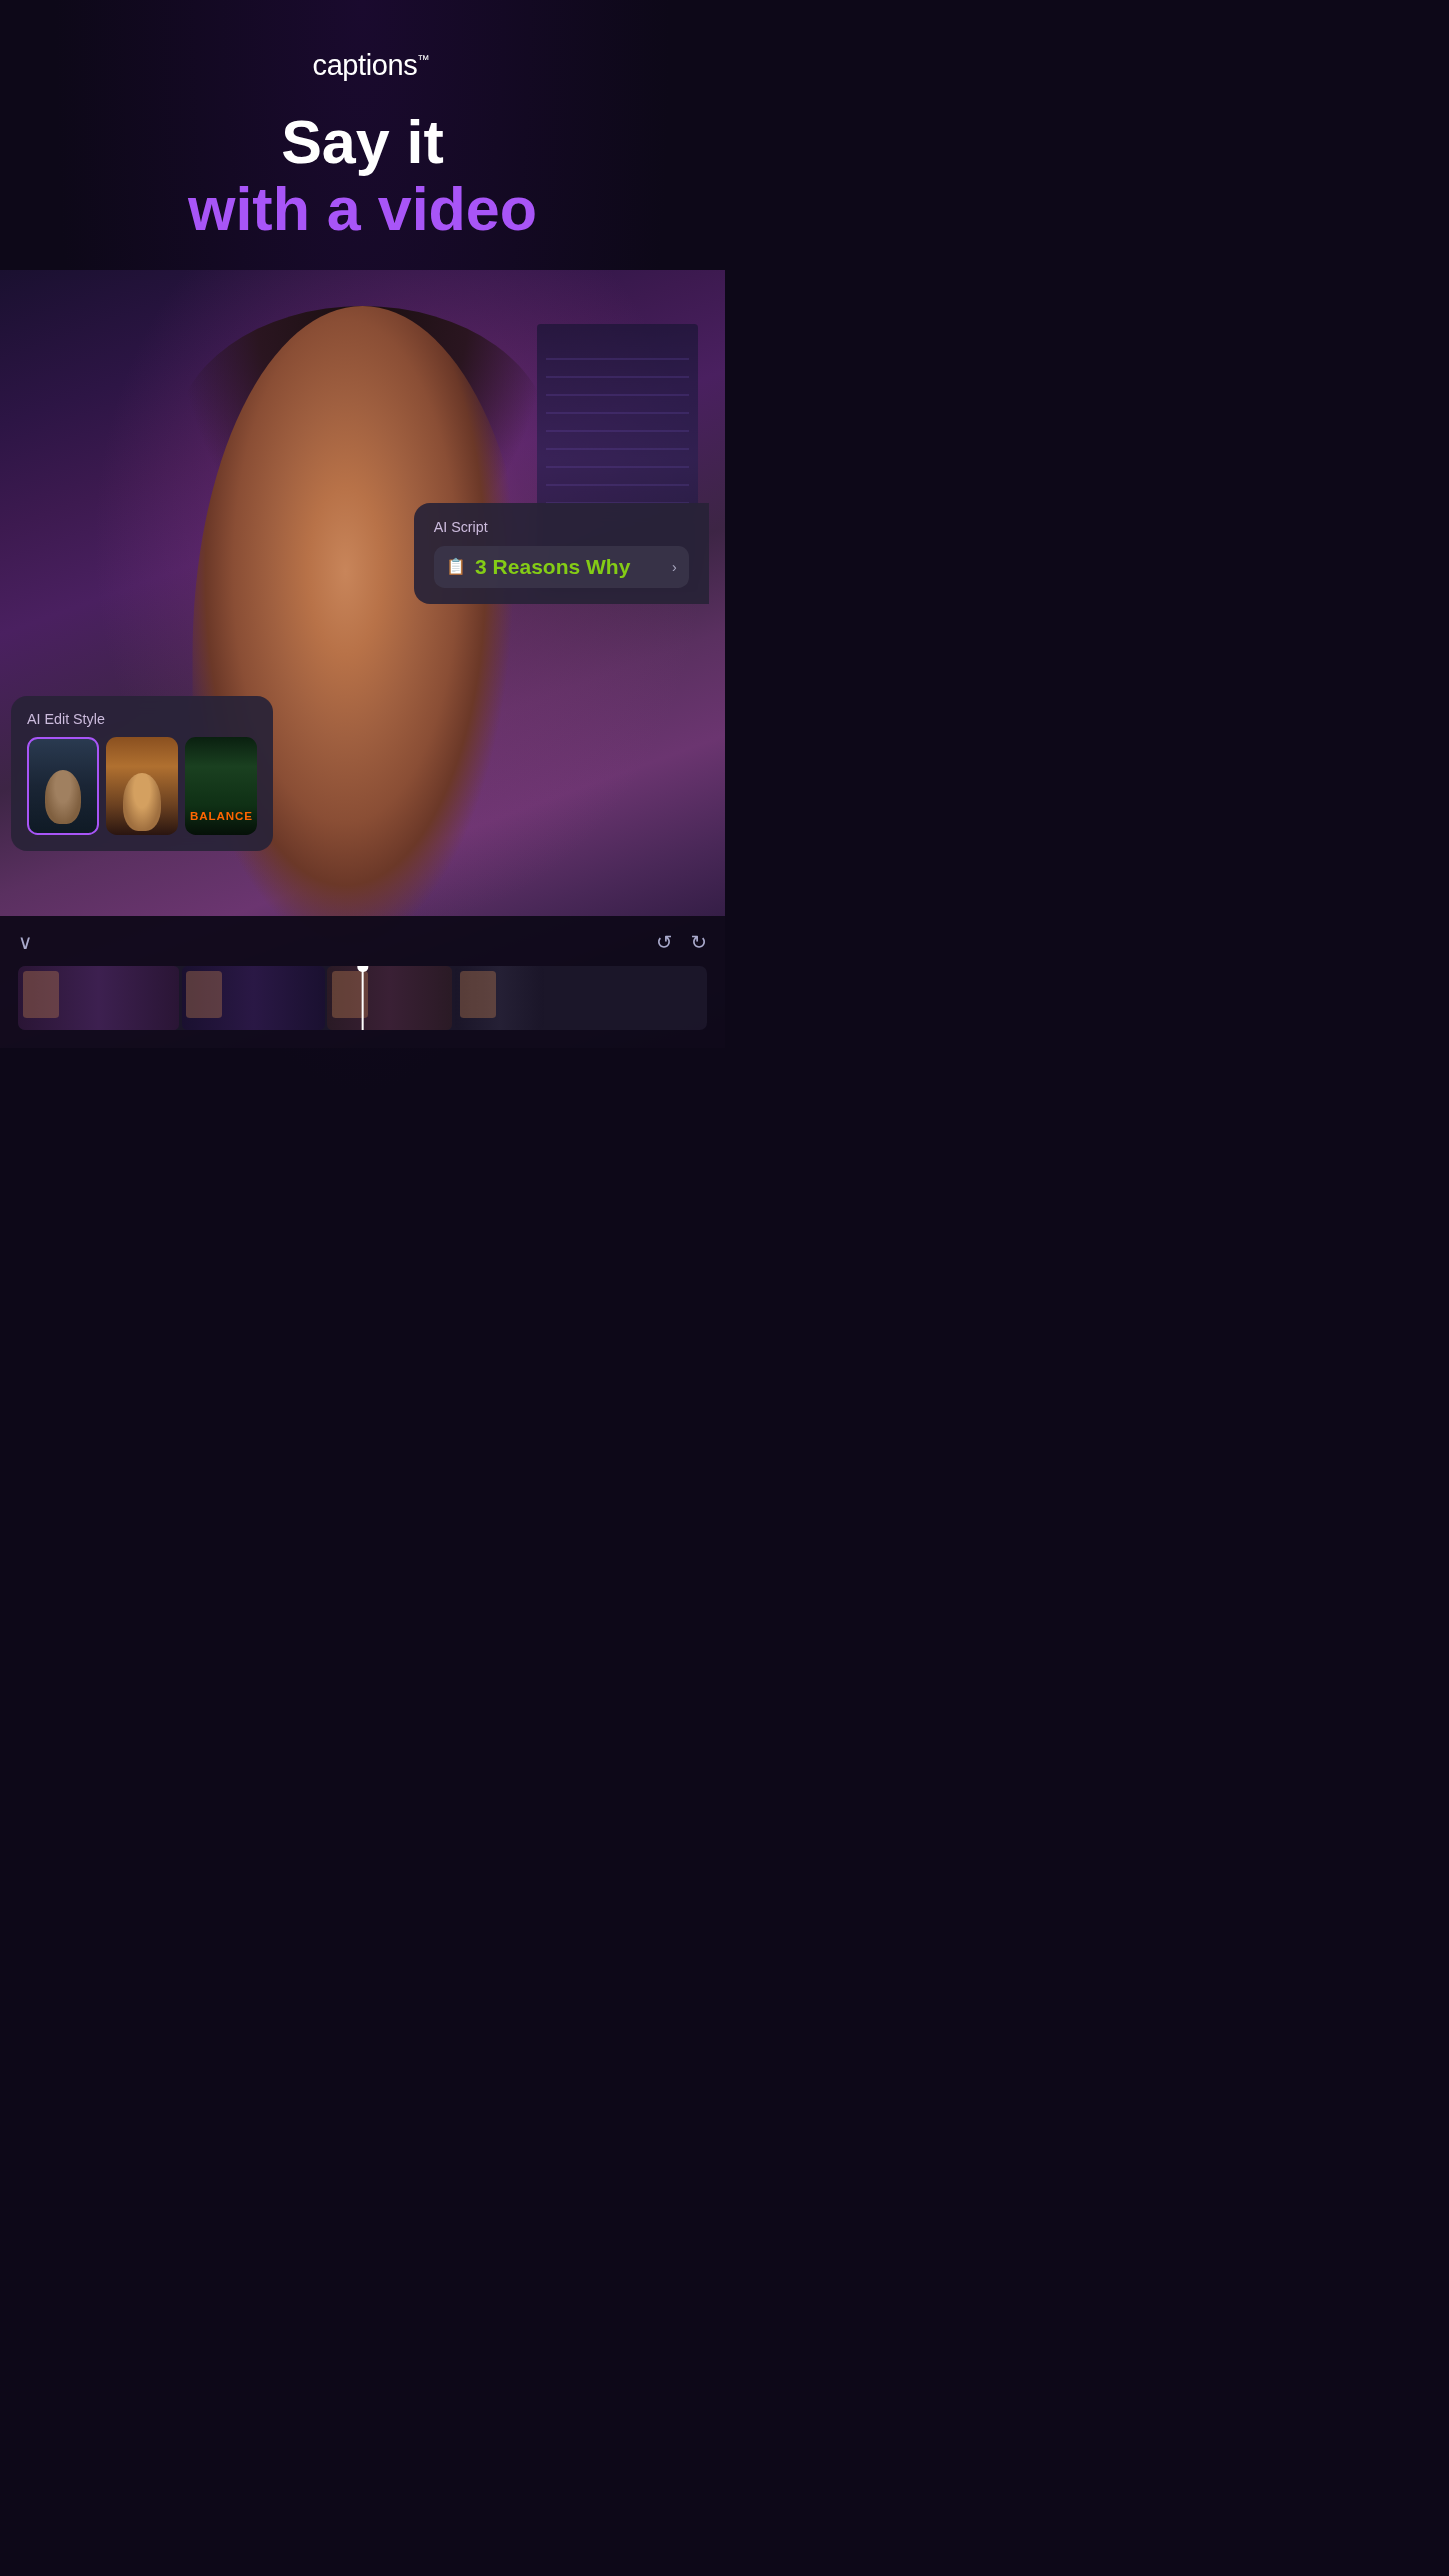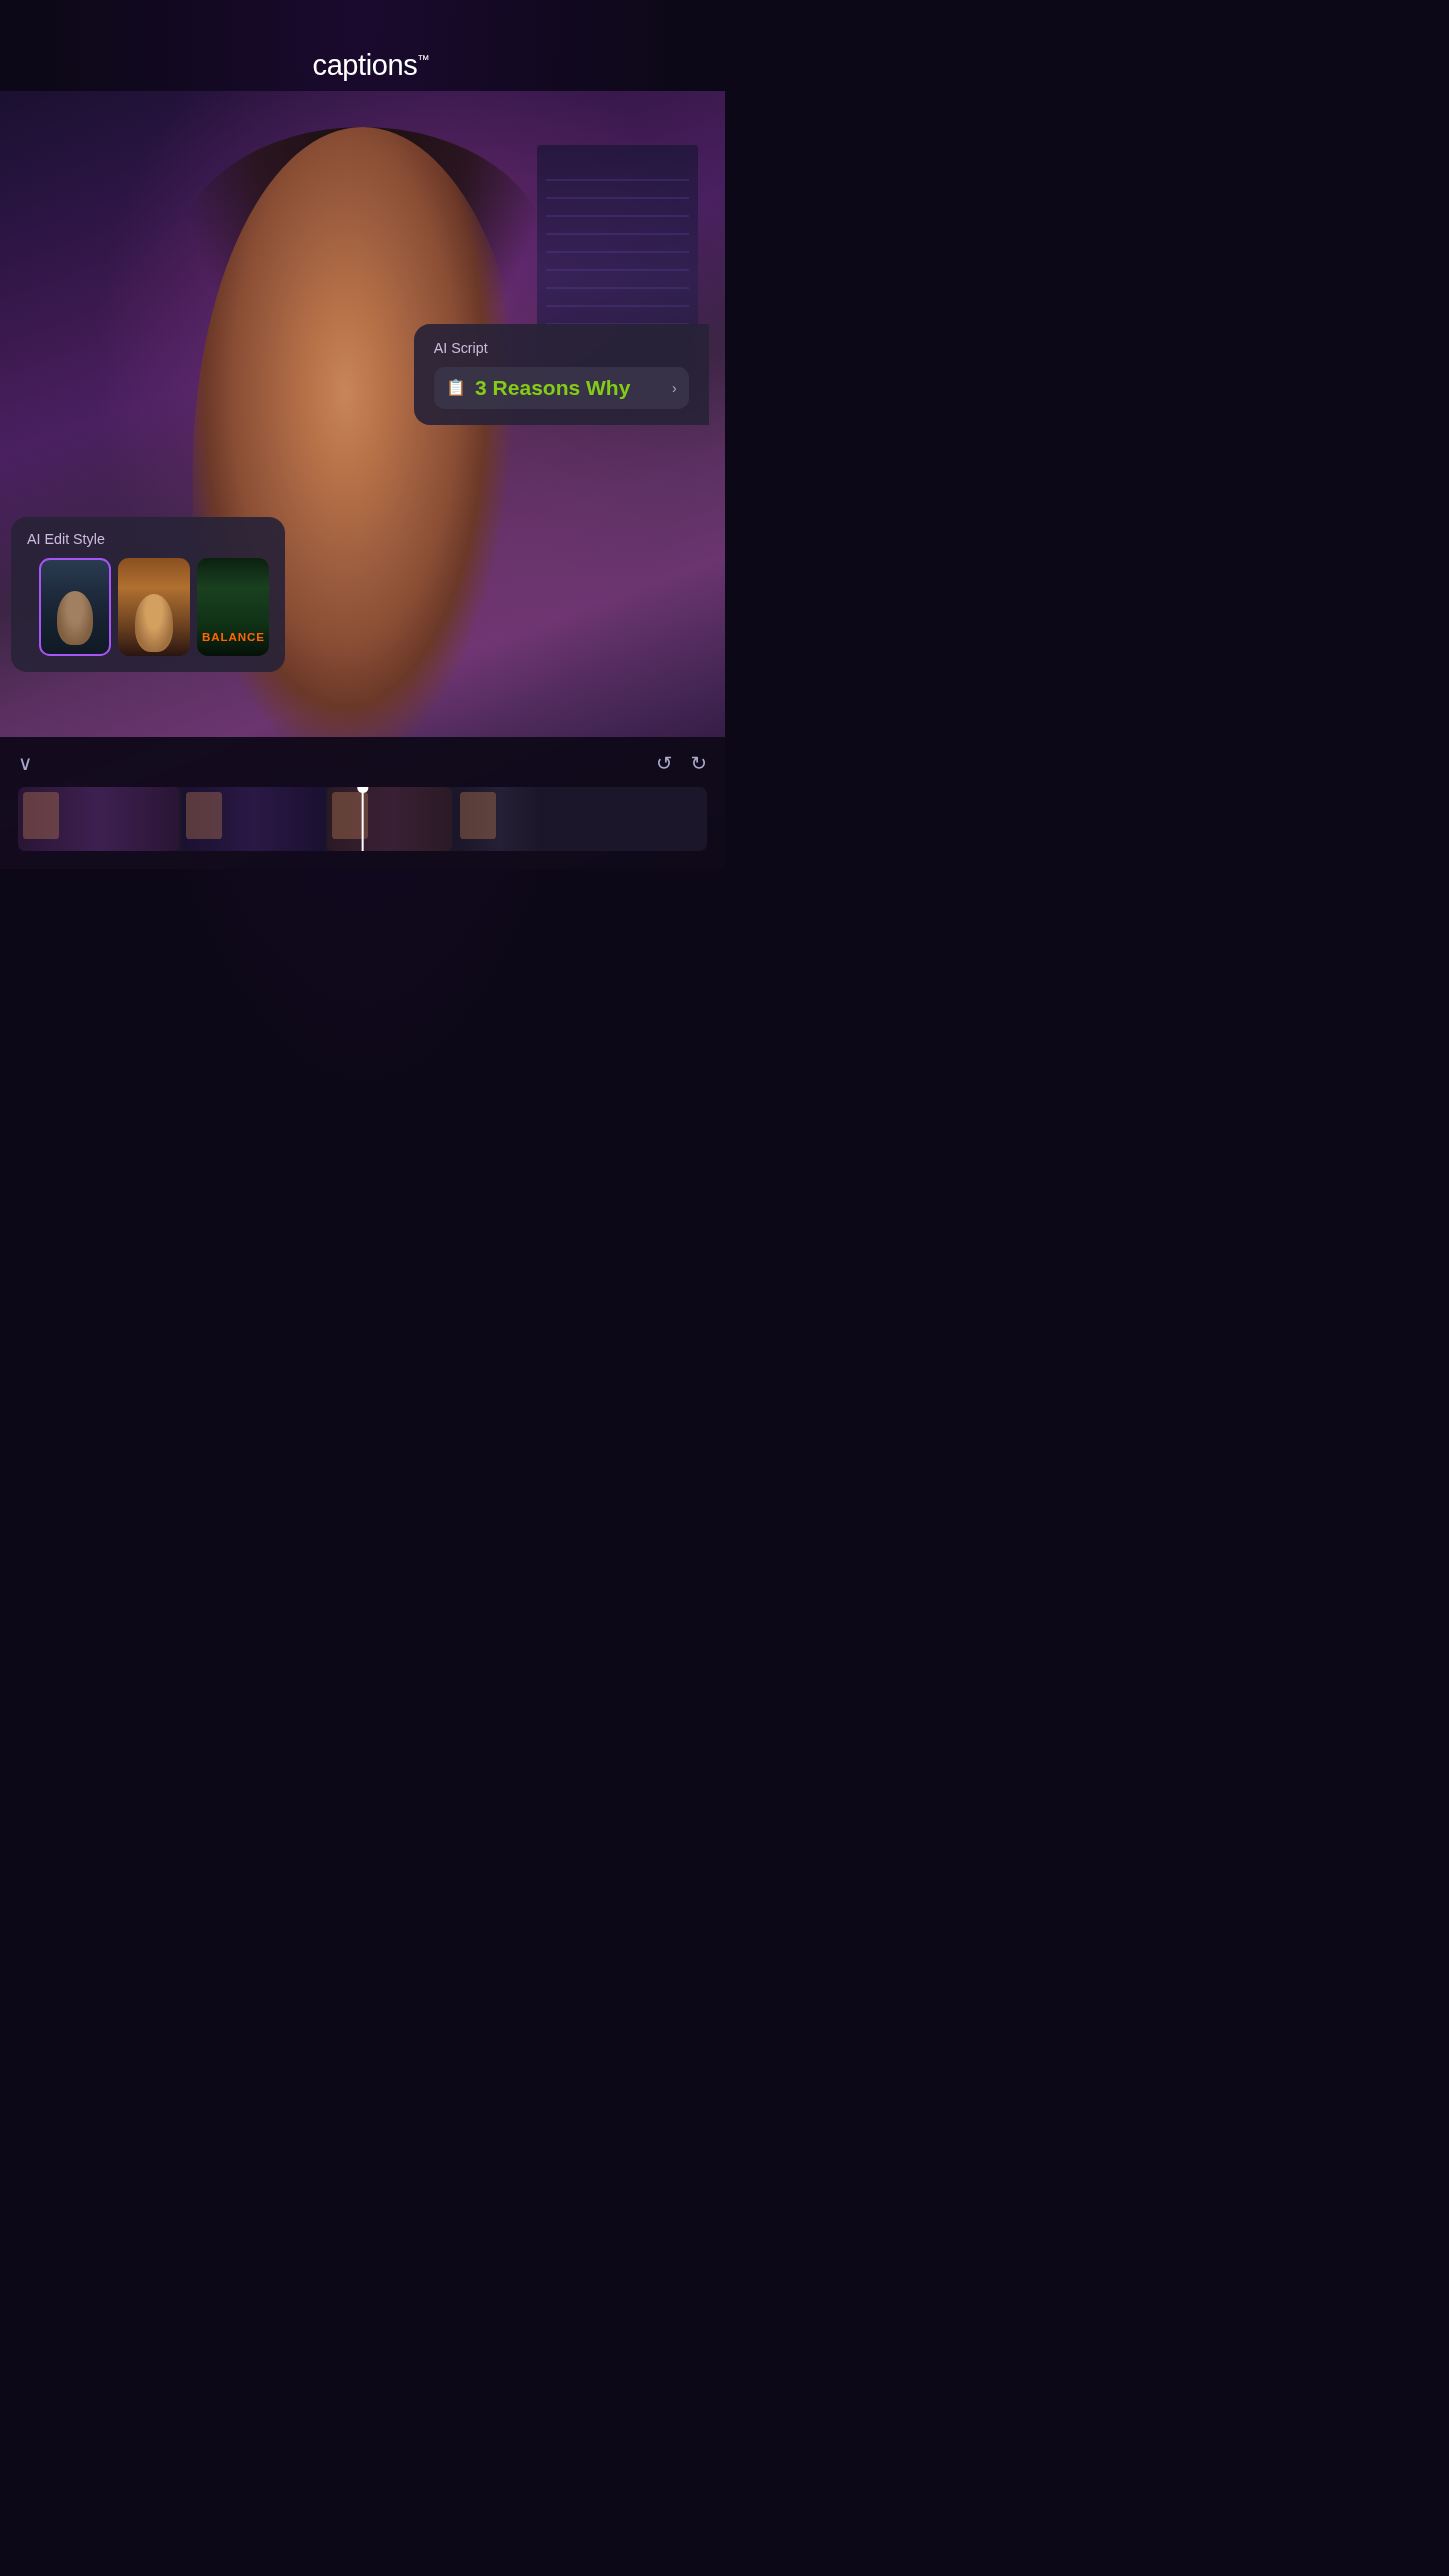--- a/index.html
+++ b/index.html
@@ -270,21 +270,20 @@
       background: rgba(40, 35, 55, 0.92);
       border-radius: 16px;
       padding: 14.3px 16px 16px;
       backdrop-filter: blur(9px);
     }
 
     .style-thumbnails {
       display: flex;
       gap: 7.2px;
       margin-top: 10.7px;
-      margin-left: 12px;
     }
 
     .style-thumb {
       width: 72px;
       height: 98px;
       border-radius: 10.7px;
       overflow: hidden;
       position: relative;
     }
 
@@ -445,20 +444,24 @@
 <div class="bg-gradient"></div>
 
 <div class="content">
 
   <div class="logo-area">
     <span class="logo-text">
       <span>captions</span><span class="logo-tm">™</span>
     </span>
   </div>
 
+  <div class="hero-text">
+    <span class="hero-line1">Say it</span>
+    <span class="hero-line2">with a video</span>
+  </div>
 
   <div class="video-container">
 
     <div class="main-photo">
       <div class="face-lighting"></div>
       <div class="city-bg"></div>
     </div>
 
     <div class="face-sim">
       <div class="hair-top"></div>

